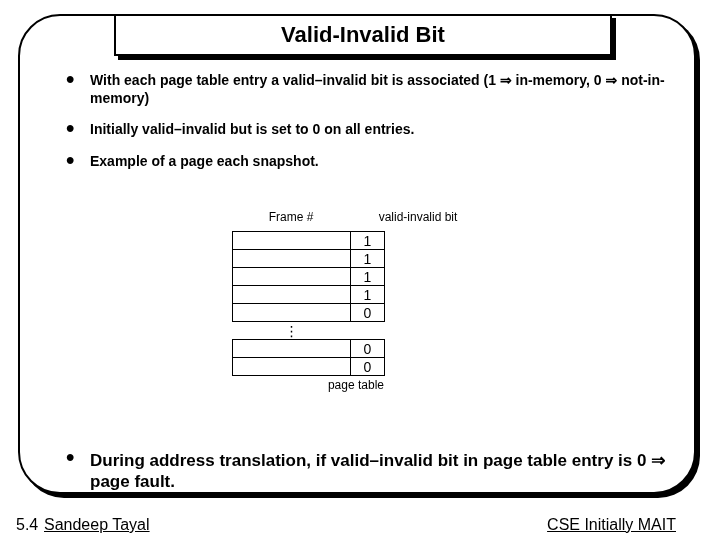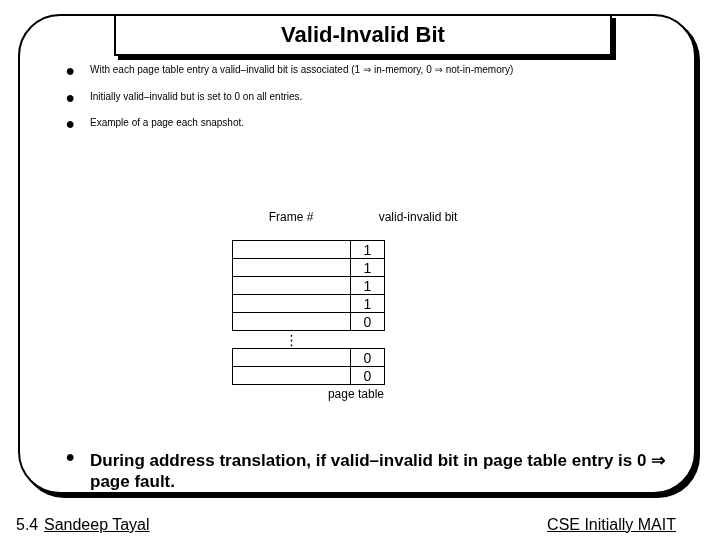--- a/index.html
+++ b/index.html
@@ -47,26 +47,26 @@
     align-items: center;
     justify-content: center;
   }
   .title-text {
     font-weight: bold;
     font-size: 22px;
     color: #000;
   }
   .content {
     position: absolute;
-    left: 66px; top: 64px;
+    left: 66px; top: 72px;
     width: 600px;
     z-index: 4;
-    font-size: 10px;
+    font-size: 14px;
     color: #000;
-    font-weight: normal;
+    font-weight: bold;
   }
   .bullet {
     position: relative;
     padding-left: 24px;
     margin-bottom: 14px;
     line-height: 1.25;
   }
   .bullet::before {
     content: "•";
     position: absolute;
@@ -75,21 +75,21 @@
     font-size: 24px;
     font-weight: bold;
   }
   .tbl-area {
     position: absolute;
     left: 232px; top: 210px;
     z-index: 4;
     font-size: 13px;
     font-weight: normal;
   }
-  .col-hdrs { display: flex; margin-bottom: 16px; }
+  .col-hdrs { display: flex; margin-bottom: 7px; }
   .hdr-frame { width: 118px; text-align: center; font-size: 12px; }
   .hdr-vi { width: 130px; text-align: center; font-size: 12px; padding-left: 6px; }
   .pt-table {
     border-collapse: collapse;
   }
   .pt-table td {
     border: 1px solid #000;
     height: 18px;
     vertical-align: middle;
     text-align: center;

